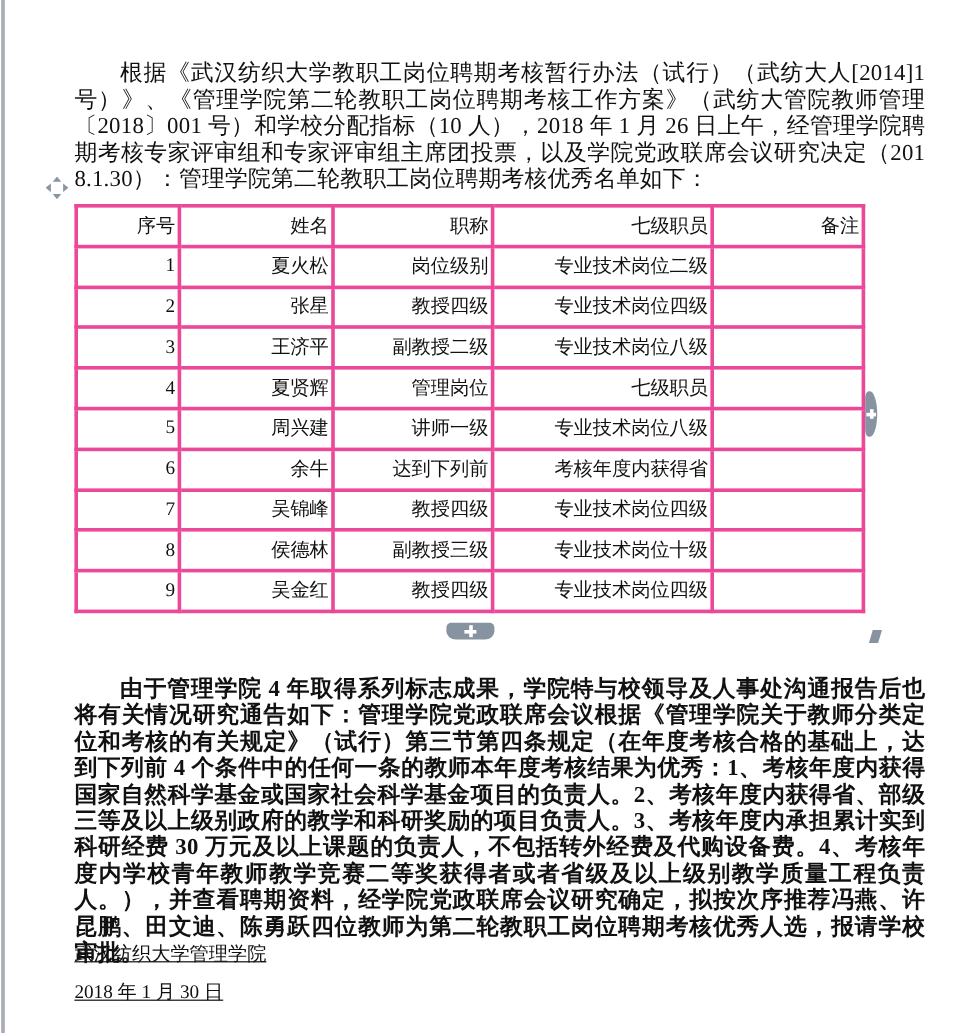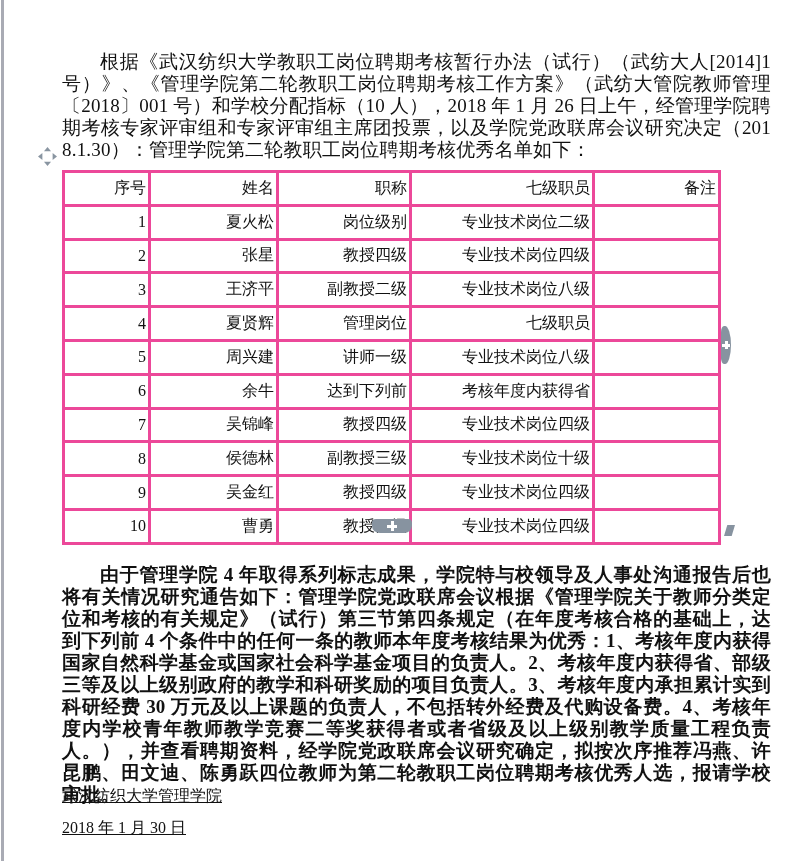--- a/index.html
+++ b/index.html
@@ -165,27 +165,20 @@
     <td>专业技术岗位十级</td>
     <td></td>
   </tr>
   <tr>
     <td class="seq">9</td>
     <td>吴金红</td>
     <td>教授四级</td>
     <td>专业技术岗位四级</td>
     <td></td>
   </tr>
-  <tr>
-    <td class="seq">10</td>
-    <td>曹勇</td>
-    <td>教授四级</td>
-    <td>专业技术岗位四级</td>
-    <td></td>
-  </tr>
 </tbody>
   </table>
 
 <div id="insert-col-plus" class="plus-pill">
   <span class="bar-h"></span>
   <span class="bar-v"></span>
 </div>
 
 <div id="insert-row-plus" class="plus-pill">
   <span class="bar-h"></span>

